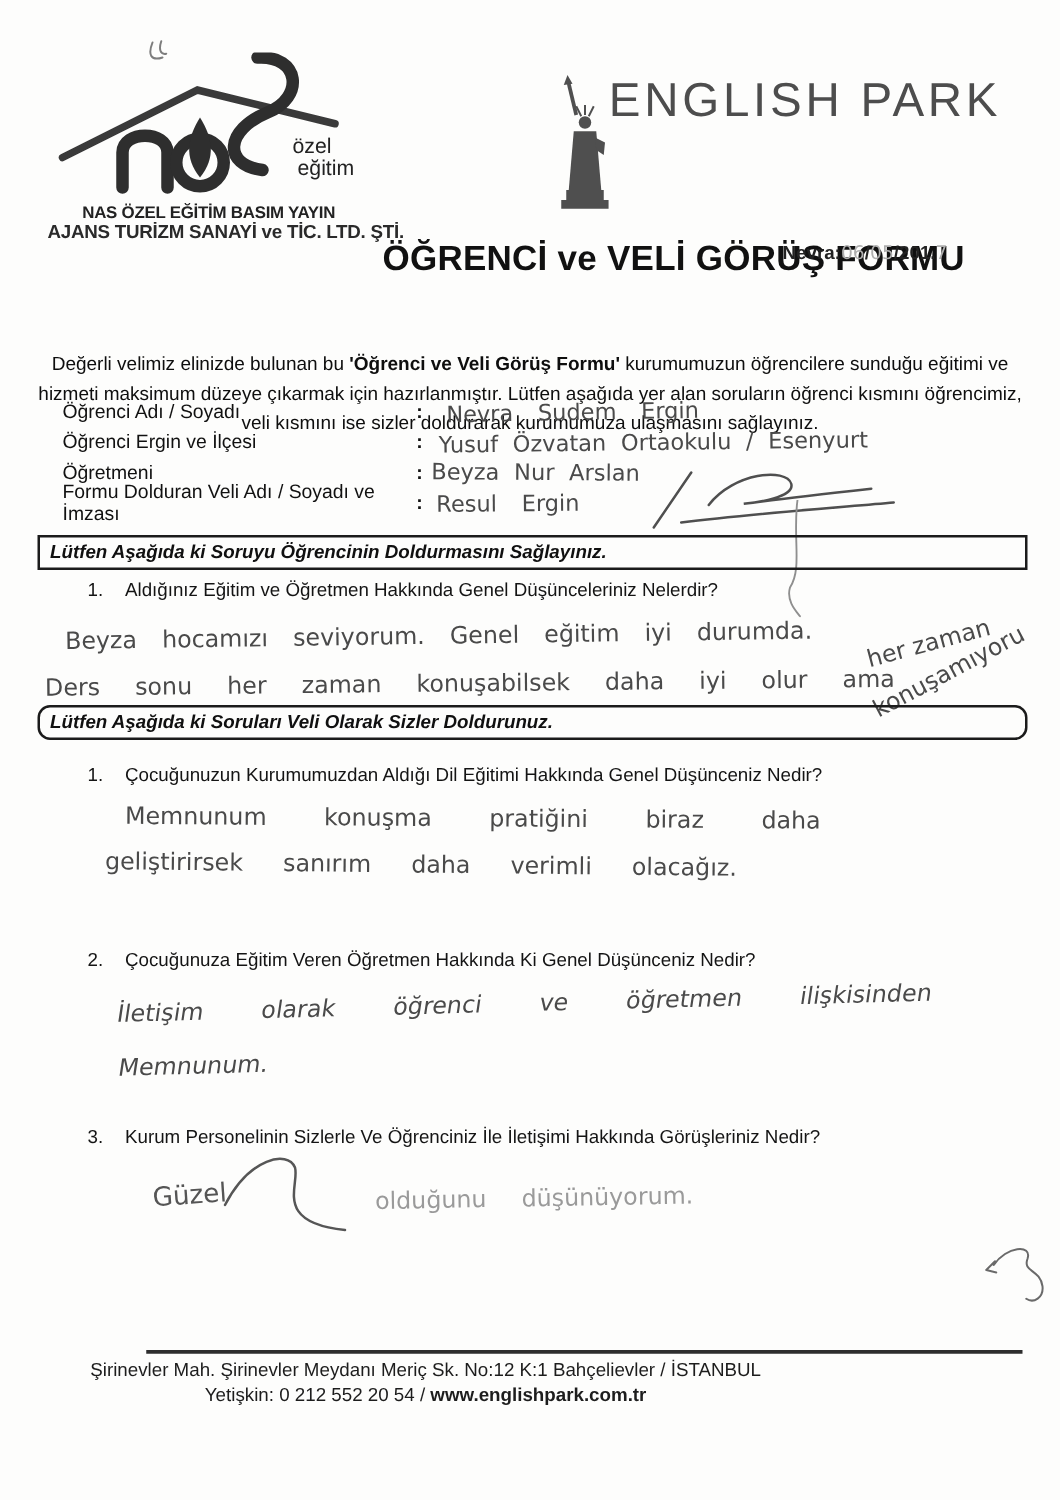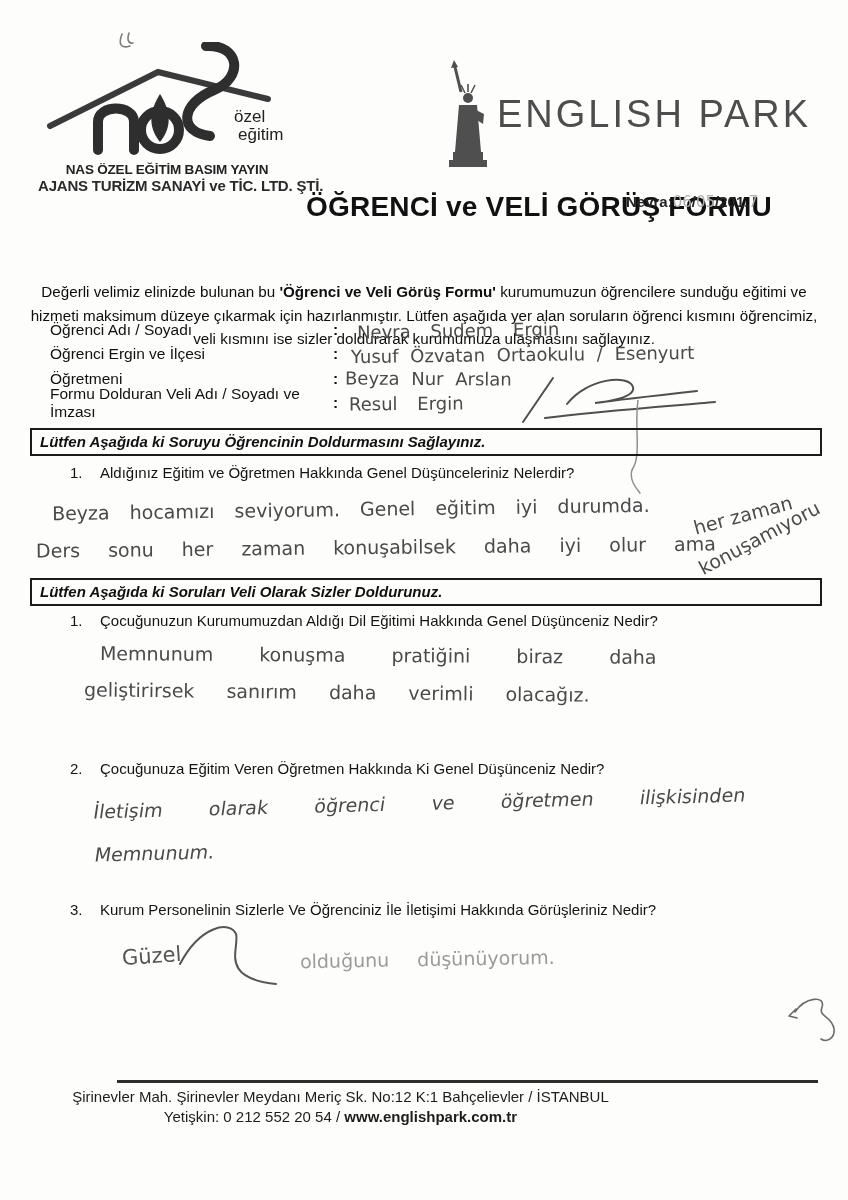--- a/index.html
+++ b/index.html
@@ -57,21 +57,21 @@
         <circle cx="122" cy="88" r="19" fill="none" stroke="#2e2e2e" stroke-width="10"></circle>
         <path d="M122,52 C132,68 135,84 122,100 C109,84 112,68 122,52" fill="#2e2e2e"></path>
         <text x="196" y="80" font-size="17" fill="#222">özel</text>
         <text x="200" y="98" font-size="17" fill="#222">eğitim</text>
       </svg>
     </span>
     <div class="nas-cap1" style="margin-top:2px;text-align:center;">NAS ÖZEL EĞİTİM BASIM YAYIN</div>
     <div class="nas-cap2" style="text-align:center;">AJANS TURİZM SANAYİ ve TİC. LTD. ŞTİ.</div>
   </div>
 
-  <div class="abs" style="left:443px;top:60px;display:flex;align-items:center;gap:10px;">
+  <div class="abs" style="left:443px;top:60px;display:flex;align-items:flex-start;gap:0;">
     <span>
       <svg width="44" height="108" viewBox="0 0 44 108">
         <path d="M11,0 l4,7 l-7,1 z" fill="#4f4f4f"></path>
         <path d="M12,7 L18,32" stroke="#4f4f4f" stroke-width="3" fill="none"></path>
         <g stroke="#4f4f4f" stroke-width="1.6">
           <line x1="22" y1="33" x2="18" y2="25"></line>
             <line x1="25" y1="32" x2="25" y2="24"></line>
             <line x1="28" y1="33" x2="32" y2="25"></line>
         </g>
         <circle cx="25" cy="38" r="5" fill="#4f4f4f"></circle>
@@ -135,21 +135,21 @@
   <div class="abs question" style="left:70px;top:464px;">
     <span class="qnum">1.</span>
     <span>Aldığınız Eğitim ve Öğretmen Hakkında Genel Düşünceleriniz Nelerdir?</span>
   </div>
 
   <div class="abs hw hw-big ws-m" style="left:52px;top:498px;transform:rotate(-0.8deg);">Beyza hocamızı seviyorum. Genel eğitim iyi durumda.</div>
   <div class="abs hw hw-big ws-l" style="left:36px;top:536px;transform:rotate(-0.6deg);">Ders sonu her zaman konuşabilsek daha iyi olur ama</div>
   <div class="abs hw hw-big" style="left:694px;top:517px;transform:rotate(-15deg);transform-origin:left center;">her zaman</div>
   <div class="abs hw hw-big" style="left:700px;top:558px;transform:rotate(-28deg);transform-origin:left center;">konuşamıyoru</div>
 
-  <div class="abs sec-box" style="top:578px;">Lütfen Aşağıda ki Soruları Veli Olarak Sizler Doldurunuz.</div>
+  <div class="abs sec-box" style="top:564px;border-radius:10px;">Lütfen Aşağıda ki Soruları Veli Olarak Sizler Doldurunuz.</div>
 
   <div class="abs question" style="left:70px;top:612px;">
     <span class="qnum">1.</span>
     <span>Çocuğunuzun Kurumumuzdan Aldığı Dil Eğitimi Hakkında Genel Düşünceniz Nedir?</span>
   </div>
   <div class="abs hw hw-big ws-xl" style="left:100px;top:644px;transform:rotate(0.4deg);">Memnunum konuşma pratiğini biraz daha</div>
   <div class="abs hw hw-big ws-xxl" style="left:84px;top:681px;transform:rotate(0.6deg);">geliştirirsek sanırım daha verimli olacağız.</div>
 
   <div class="abs question" style="left:70px;top:760px;">
     <span class="qnum">2.</span>

